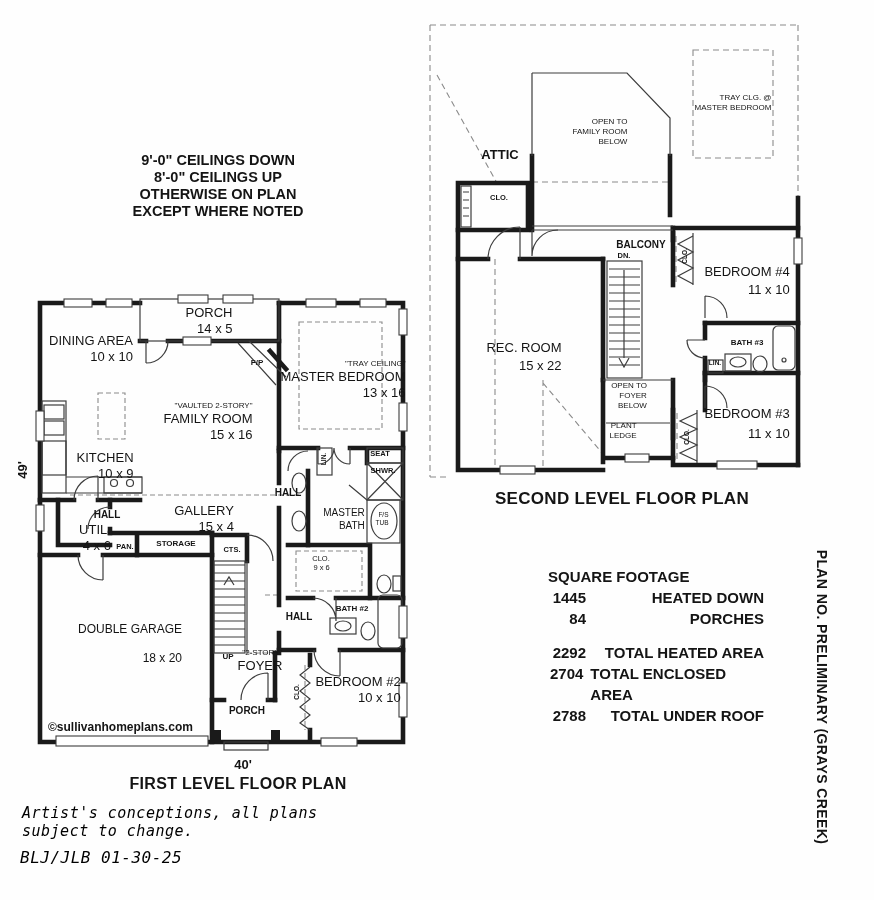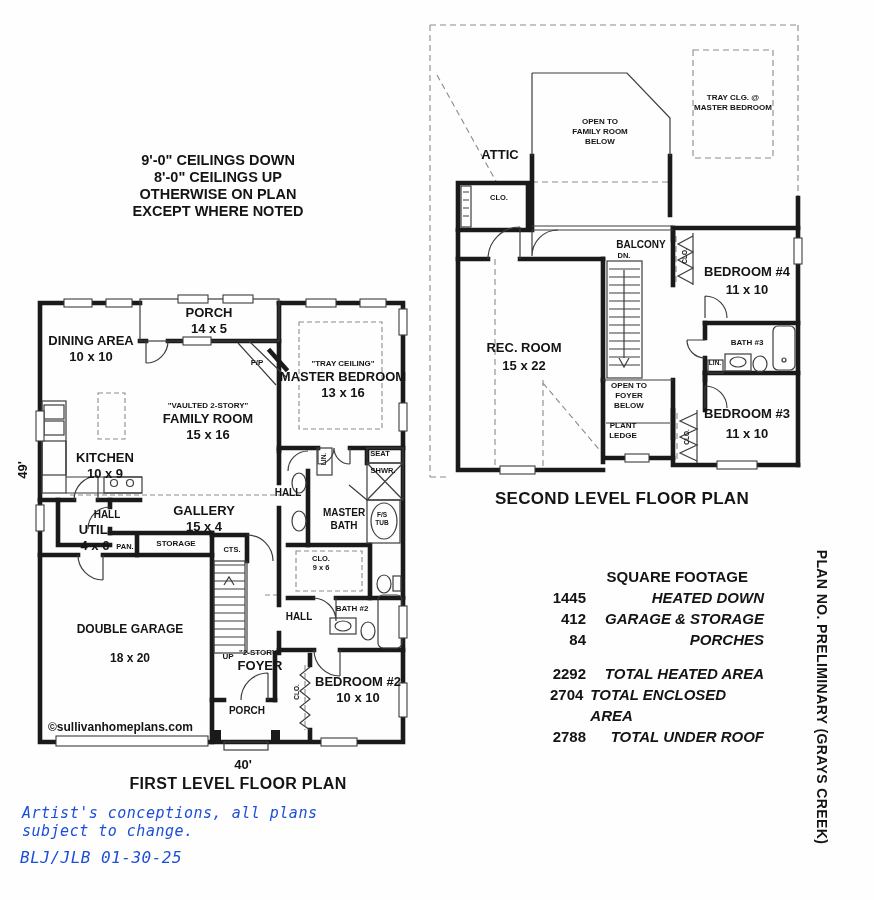--- a/index.html
+++ b/index.html
@@ -2,39 +2,39 @@
 <html><head>
 <meta charset="utf-8">
 <style>
   html,body{margin:0;padding:0;background:#fff;}
   .sheet{position:relative;width:874px;height:900px;background:#fefefe;overflow:hidden;
          font-family:"Liberation Sans",sans-serif;}
   svg{position:absolute;}
   
   .L{position:absolute;font-weight:bold;color:#141414;white-space:nowrap;
      transform:translateX(-50%);line-height:1;text-align:center;}
-  .blk{position:absolute;font-weight:bold;color:#141414;transform:translateX(-50%);
-       text-align:center;white-space:nowrap;}
+  .blk{position:absolute;font-weight:normal;color:#141414;transform:translateX(-50%);
+       text-align:right;white-space:nowrap;}
   .blk div{line-height:1.25;}
   .V{transform:translate(-50%,-50%) rotate(-90deg);}
   .f16{font-size:16px;letter-spacing:.3px}.f13{font-size:13px}
   .f12{font-size:12px}.f11{font-size:13px}.f10{font-size:10px}.f9{font-size:13px}
   .f8{font-size:8px}.f7{font-size:7.5px}.f6{font-size:6.5px}
   .note{position:absolute;left:110px;top:152px;width:216px;text-align:center;
         font-weight:bold;font-size:14.5px;line-height:17px;color:#141414;}
   .sqft{position:absolute;left:528px;top:566px;width:236px;color:#141414;font-weight:bold;font-size:15px;}
-  .sqft .t{text-align:right;margin-left:20px;width:200px;line-height:21px;}
+  .sqft .t{text-align:left;margin-left:20px;width:200px;line-height:21px;}
   .sqft .r{display:flex;line-height:21px;justify-content:space-between;}
   .sqft .v{width:58px;text-align:right;}
-  .sqft .lab{margin-left:7px;font-style:italic;}
+  .sqft .lab{margin-left:7px;}
   .gap{height:13px;}
   .planno{position:absolute;left:822px;top:697px;transform:translate(-50%,-50%) rotate(90deg);
           font-weight:bold;font-size:14px;letter-spacing:.4px;color:#141414;white-space:nowrap;}
   .foot{position:absolute;font-family:"DejaVu Sans Mono",monospace;font-style:italic;
-        color:#1d4ed8;letter-spacing:.5px;}
+        color:#000000;letter-spacing:.5px;}
 </style>
 </head>
 <body>
 
 <div class="sheet">
 
   <svg style="left:18px;top:293px" width="400" height="460" viewBox="0 0 400 460">
 
     <g stroke="#8a8a8a" stroke-width="1.1" fill="none" stroke-dasharray="5 3">
       <path d="M52 202 H282"></path>
@@ -314,24 +314,20 @@
   </div>
   <div class="L" style="left:622px;top:490px;font-size:17px;letter-spacing:.3px">SECOND LEVEL FLOOR PLAN</div>
 
   <div class="sqft">
     <div class="t">SQUARE FOOTAGE</div>
     <div class="r">
         <span class="v">1445</span>
         <span class="lab">HEATED DOWN</span>
       </div>
     <div class="r">
-        <span class="v">412</span>
-        <span class="lab">GARAGE &amp; STORAGE</span>
-      </div>
-    <div class="r">
         <span class="v">84</span>
         <span class="lab">PORCHES</span>
       </div>
     <div class="gap"></div>
     <div class="r">
         <span class="v">2292</span>
         <span class="lab">TOTAL HEATED AREA</span>
       </div>
     <div class="r">
         <span class="v">2704</span>

